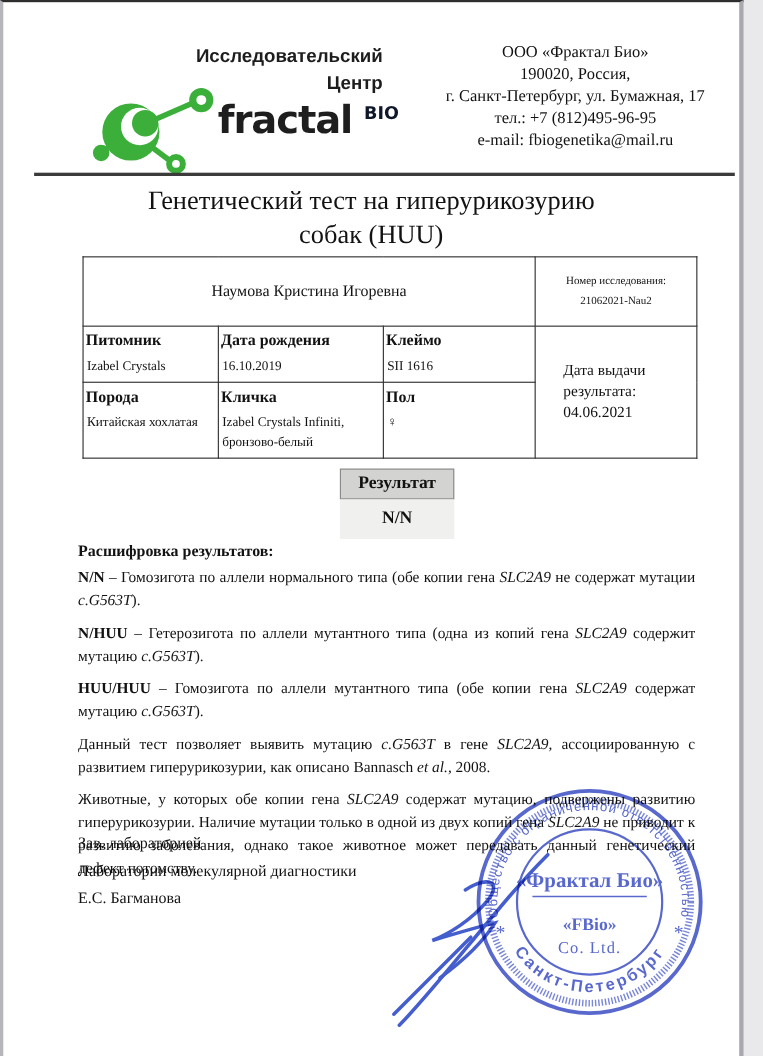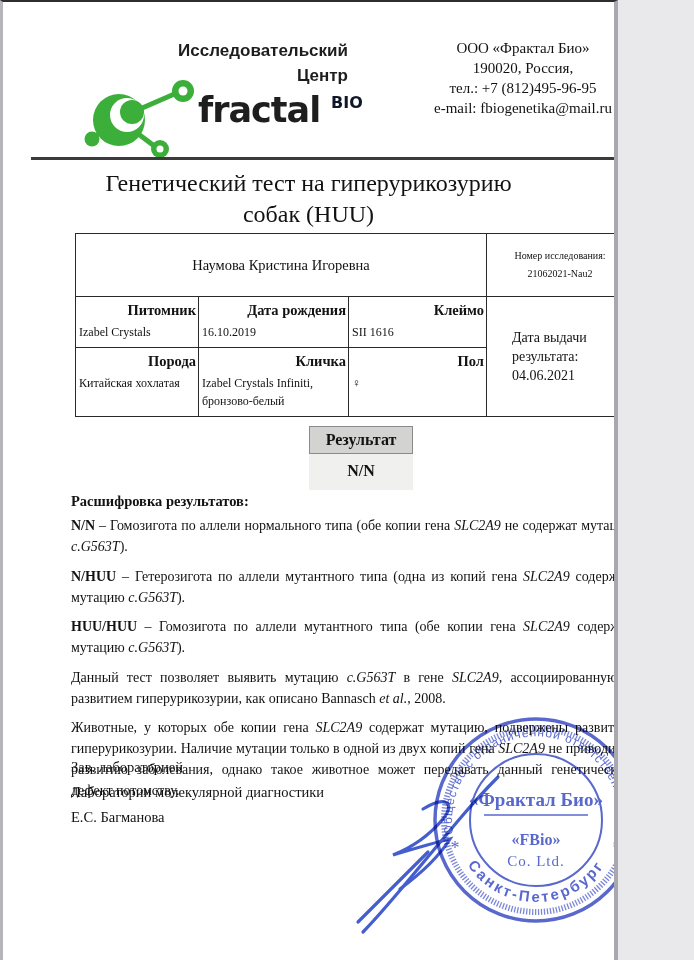--- a/index.html
+++ b/index.html
@@ -1,16 +1,16 @@
 <!DOCTYPE html>
 <html><head>
 <meta charset="utf-8">
 <style>
   html,body{margin:0;padding:0;background:#e9e9ec;}
-  .page{position:relative;width:618px;height:960px;background:#fff;overflow:hidden;
+  .page{position:relative;width:676px;height:960px;background:#fff;overflow:hidden;
         box-sizing:border-box;border-top:2px solid #2e2e2e;border-left:3px solid #b6b6ba;
         border-right:4px solid #a8a8ae;font-family:"Liberation Serif",serif;color:#121212;}
   .b{font-weight:bold;}
   .i{font-style:italic;}
 
   
   .center-name{position:absolute;left:120px;top:36px;width:225px;text-align:right;
                font-family:"Liberation Sans",sans-serif;font-weight:bold;font-size:17px;
                line-height:25px;color:#1d1d1d;}
   .address{position:absolute;left:372px;top:36px;width:296px;text-align:center;
@@ -25,21 +25,21 @@
   
   .doc-title{position:absolute;left:0;top:166px;width:100%;text-align:center;
              font-size:24px;font-weight:normal;line-height:31px;}
 
   
   .info-table{position:absolute;left:72px;top:231px;border-collapse:collapse;
               table-layout:fixed;width:558px;}
   .info-table td{border:1.5px solid #2a2a2a;padding:0;vertical-align:middle;}
   .owner-cell{height:62px;text-align:center;font-size:14.5px;}
   .num-cell{text-align:center;font-size:10px;line-height:18px;}
-  .cell-lbl{font-weight:bold;text-align:right;font-size:14.5px;padding:5px 2px 2px;}
+  .cell-lbl{font-weight:bold;text-align:left;font-size:14.5px;padding:5px 2px 2px;}
   .cell-val{text-align:left;font-size:12px;padding:2px 3px 6px;line-height:18px;}
   .row2 td{height:50px;vertical-align:top;}
   .row3 td{height:60px;vertical-align:top;}
   .issue-cell{font-size:14px;line-height:19px;padding-left:25px !important;
               vertical-align:middle !important;}
 
   
   .result-wrap{position:absolute;left:306px;top:424px;width:104px;text-align:center;}
   .result-header{background:#d3d3d1;border:1px solid #8a8a8a;font-weight:bold;
                  font-size:16px;padding:4px 0;}
@@ -82,20 +82,21 @@
       <circle cx="77" cy="71" r="3.5" fill="#ffffff"></circle>
       <circle cx="9" cy="61" r="7.5" fill="#3caf3a"></circle>
     </g>
   </svg>
   <div class="logo-word">fractal</div>
   <div class="logo-sup">BIO</div>
 
   <div class="address">
     <div>ООО «Фрактал Био»</div>
     <div>190020, Россия,</div>
+    <div>г. Санкт-Петербург, ул. Бумажная, 17</div>
     <div>тел.: +7 (812)495-96-95</div>
     <div>e-mail: fbiogenetika@mail.ru</div>
   </div>
 
   <div class="hr"></div>
 
   <div class="doc-title">
     <div>Генетический тест на гиперурикозурию</div>
     <div>собак (HUU)</div>
   </div>

